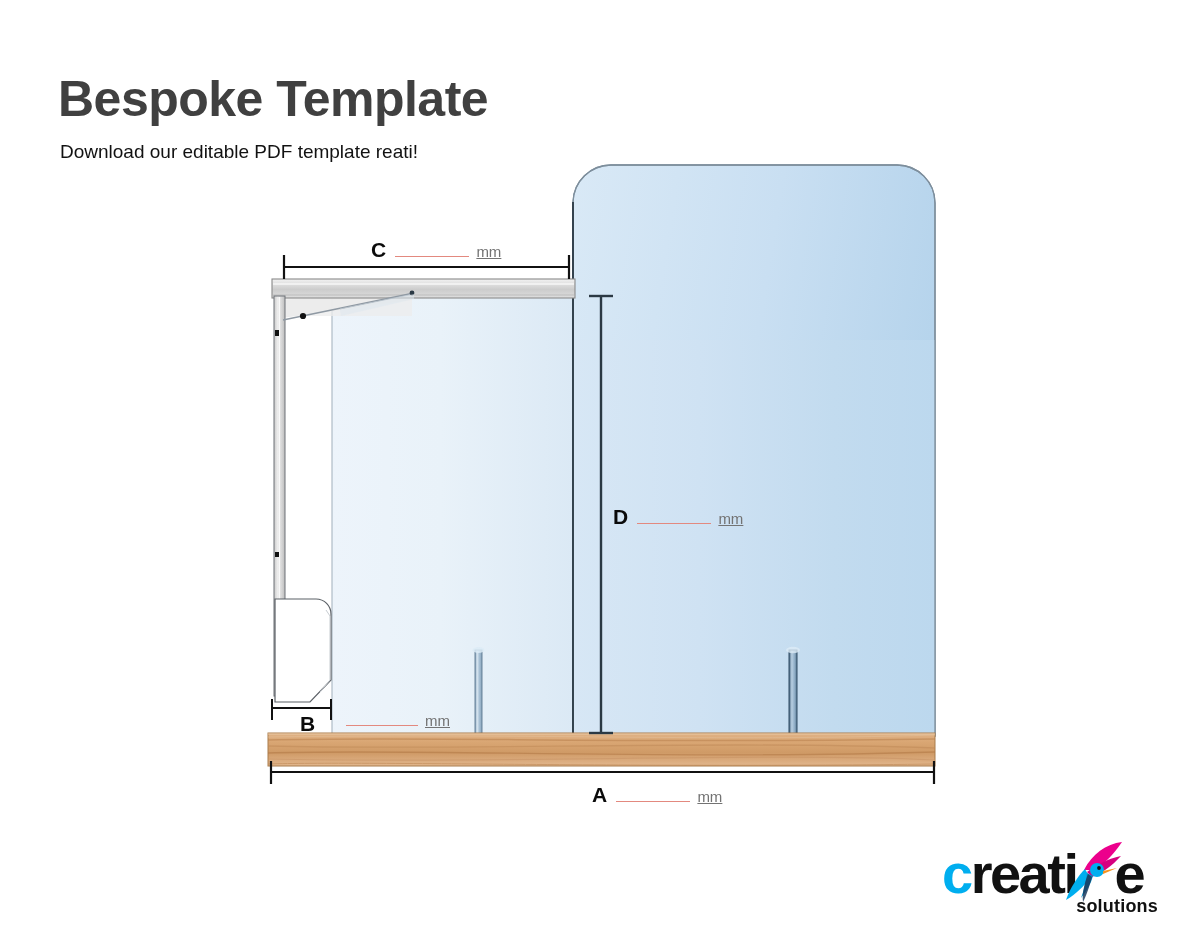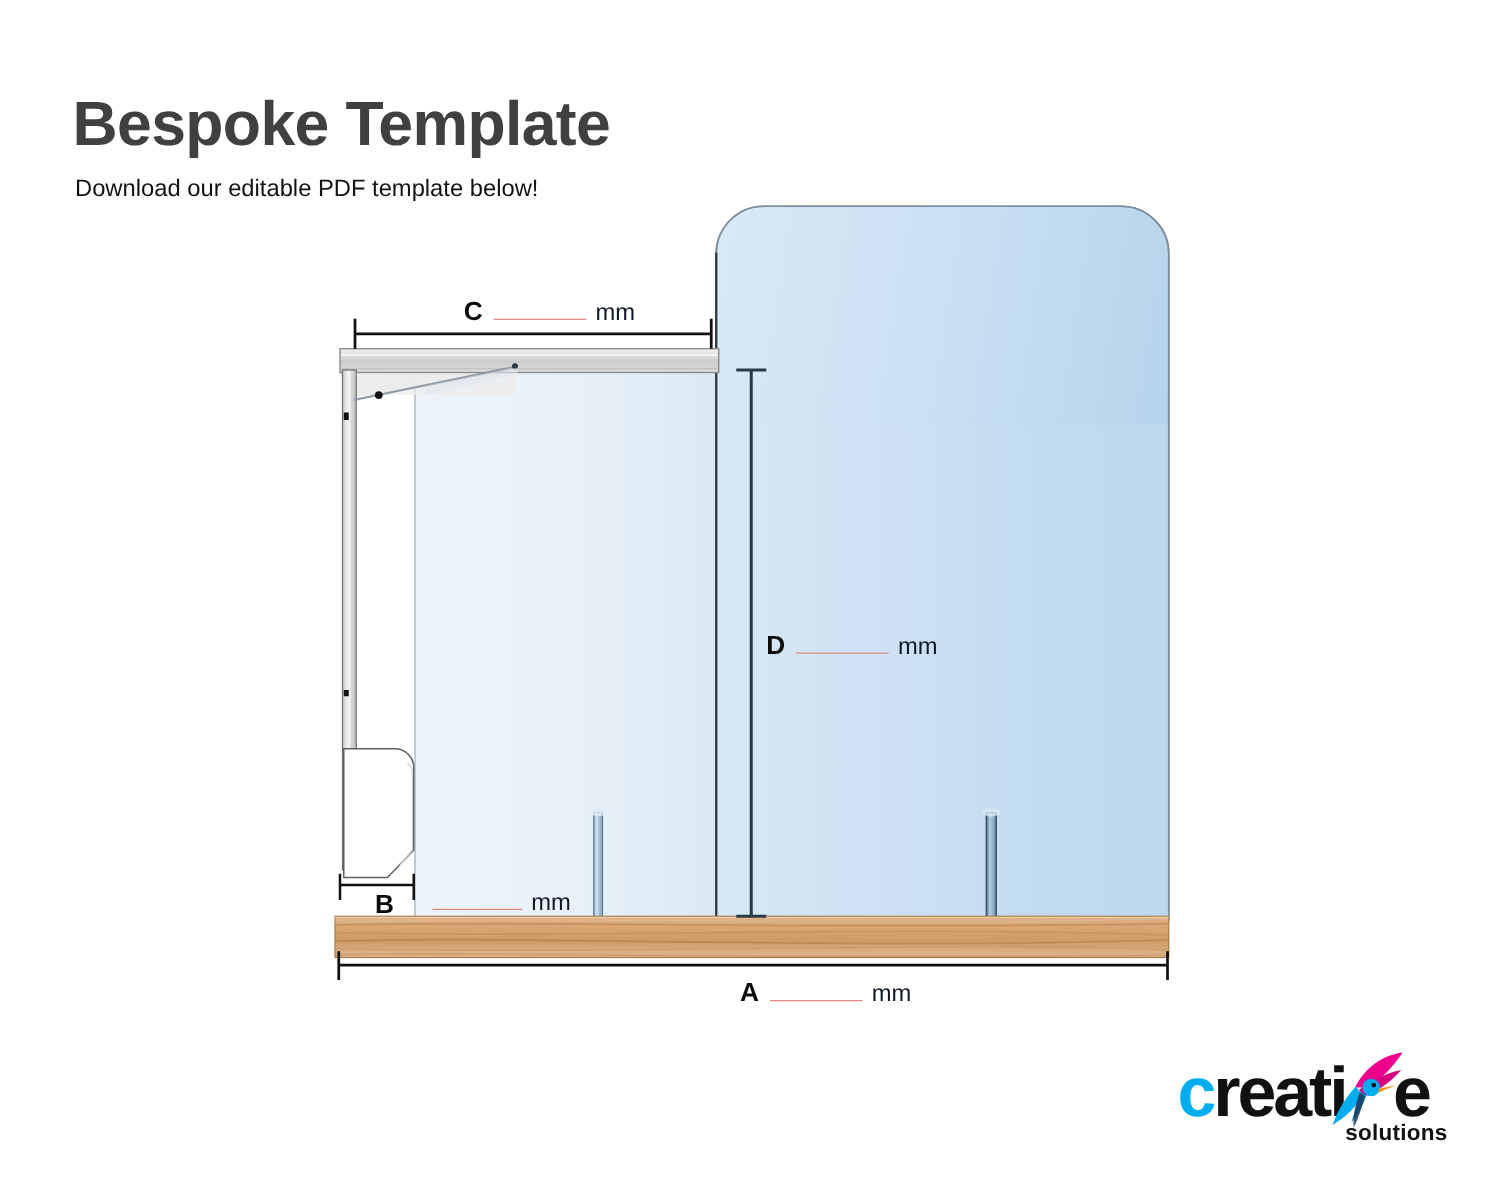--- a/index.html
+++ b/index.html
@@ -69,23 +69,24 @@
   }
   .dim-blank {
     display: inline-block;
     width: 74px;
     height: 1px;
     border-bottom: 1.4px solid #e3897f;
     margin: 0 7px 3px 9px;
   }
   .dim-blank.short { width: 72px; }
   .dim-unit {
-    font-size: 19px;
+    font-size: 15px;
     font-weight: 400;
-    color: #0f172a;
+    color: #737373;
+    text-decoration: underline;
   }
 
   #label-C { left: 371px; top: 238px; }
   #label-D { left: 613px; top: 505px; }
   #label-A { left: 592px; top: 783px; }
   #label-Bmm { left: 337px; top: 712px; }
   #label-B { left: 300px; top: 712px; }
   #label-B .dim-letter { font-size: 21px; }
 
   
@@ -123,21 +124,21 @@
     width: 72px;
     height: 64px;
   }
 </style>
 </head>
 <body>
 
 <div id="page">
 
   <div id="title">Bespoke Template</div>
-  <div id="subtitle">Download our editable PDF template below!</div>
+  <div id="subtitle">Download our editable PDF template reati!</div>
 
   <div id="stage">
     <svg width="1200" height="944" viewBox="0 0 1200 944" xmlns="http://www.w3.org/2000/svg">
       <defs>
 
         <linearGradient id="glassL" x1="0" y1="0" x2="1" y2="0">
           <stop offset="0%" stop-color="#edf4fb"></stop>
           <stop offset="45%" stop-color="#e9f2f9"></stop>
           <stop offset="100%" stop-color="#dbe9f5"></stop>
         </linearGradient>

